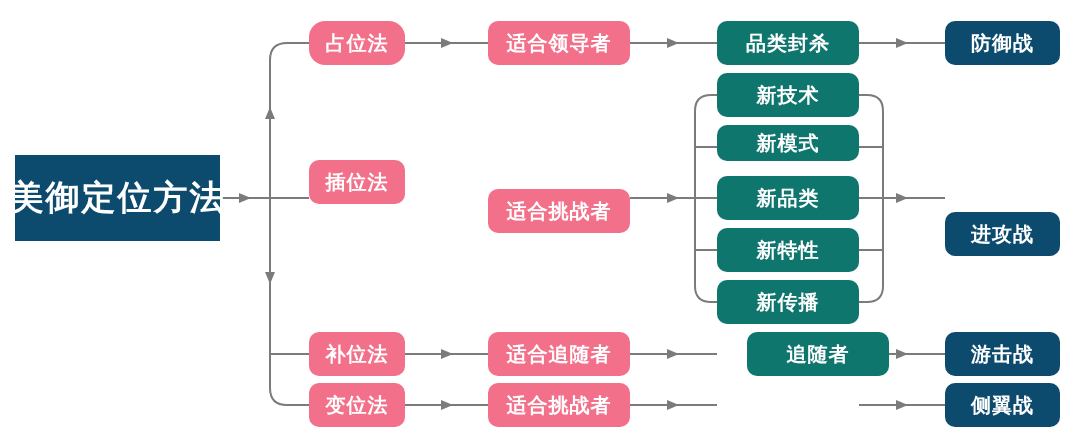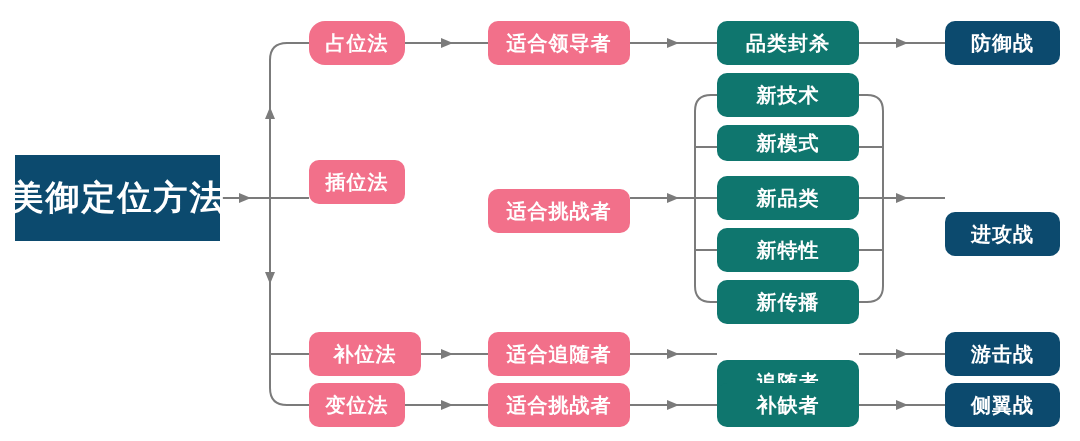--- a/index.html
+++ b/index.html
@@ -77,35 +77,34 @@
       <polygon points="441,400 453,405 441,410"></polygon>
       <polygon points="667,400 679,405 667,410"></polygon>
       <polygon points="896,400 908,405 896,410"></polygon>
     </g>
   </svg>
 
   <div class="node root crimson" style="left:15px;top:155px;width:205px;height:86px;">美御定位方法</div>
 
   <div class="node pink" style="left:309px;top:21px;width:96px;height:44px;border-radius:16px;">占位法</div>
   <div class="node pink" style="left:309px;top:160px;width:96px;height:44px;">插位法</div>
-  <div class="node pink" style="left:309px;top:332px;width:112px;height:44px;">补位法</div>
+  <div class="node pink" style="left:309px;top:332px;width:96px;height:44px;">补位法</div>
   <div class="node pink" style="left:309px;top:383px;width:96px;height:44px;">变位法</div>
 
   <div class="node pink" style="left:488px;top:21px;width:142px;height:44px;">适合领导者</div>
   <div class="node pink" style="left:488px;top:176px;width:142px;height:44px;margin-top:13px;">适合挑战者</div>
   <div class="node pink" style="left:488px;top:332px;width:142px;height:44px;text-align:right;">适合追随者</div>
   <div class="node pink" style="left:488px;top:383px;width:142px;height:44px;">适合挑战者</div>
 
   <div class="node gray" style="left:717px;top:21px;width:142px;height:44px;">品类封杀</div>
   <div class="node gray" style="left:717px;top:73px;width:142px;height:44px;">新技术</div>
   <div class="node gray" style="left:717px;top:125px;width:142px;height:36px;">新模式</div>
   <div class="node gray" style="left:717px;top:176px;width:142px;height:44px;">新品类</div>
   <div class="node gray" style="left:717px;top:228px;width:142px;height:44px;">新特性</div>
   <div class="node gray" style="left:717px;top:280px;width:142px;height:44px;">新传播</div>
-  <div class="node gray" style="left:717px;top:332px;width:142px;height:44px;margin-top:28px;">追随者</div>
-  <div class="node gray" style="left:717px;top:383px;width:142px;height:44px;">补缺者</div>
+  <div class="node gray" style="left:747px;top:332px;width:142px;height:44px;">追随者</div>
 
   <div class="node crimson" style="left:945px;top:21px;width:115px;height:44px;">防御战</div>
   <div class="node crimson" style="left:945px;top:176px;width:115px;height:44px;margin-top:36px;">进攻战</div>
   <div class="node crimson" style="left:945px;top:332px;width:115px;height:44px;">游击战</div>
   <div class="node crimson" style="left:945px;top:383px;width:115px;height:44px;">侧翼战</div>
 
 </div>
 
 </body></html>

